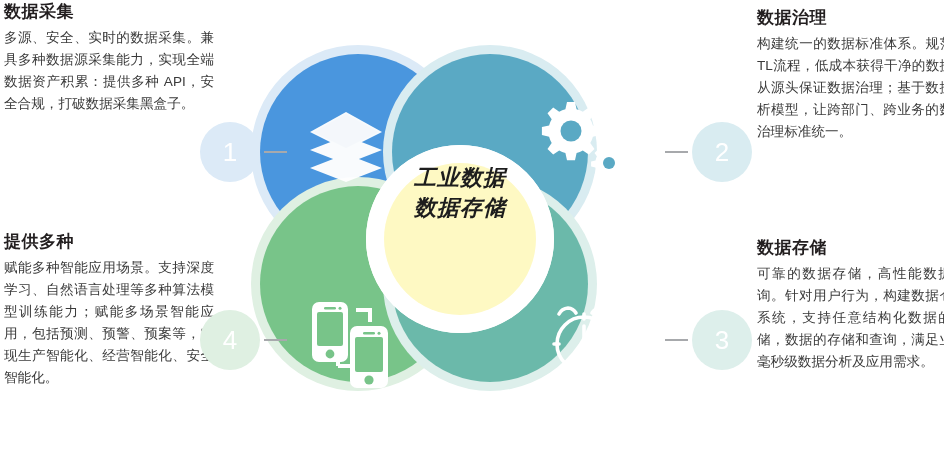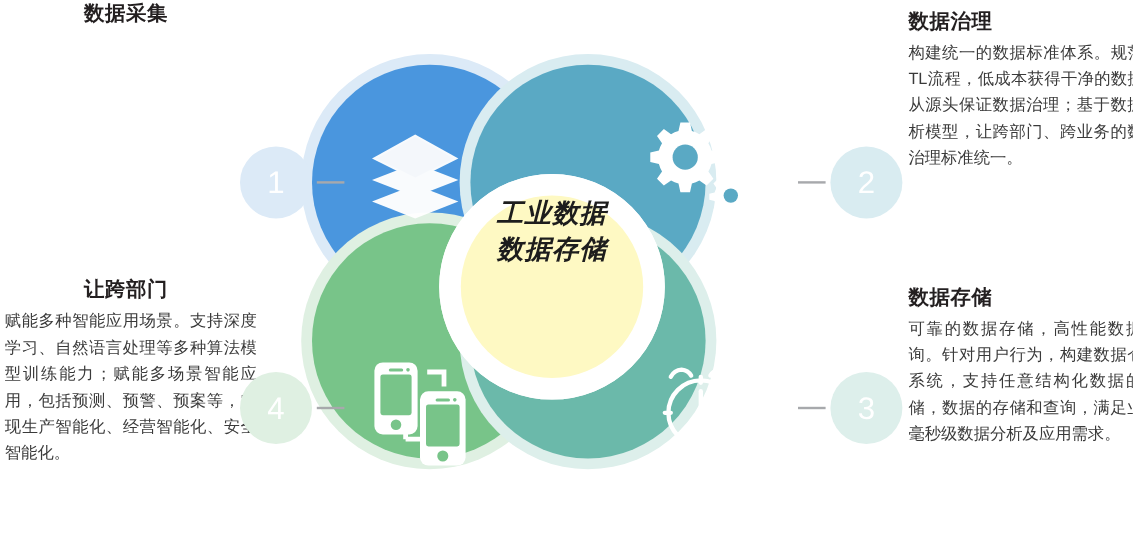--- a/index.html
+++ b/index.html
@@ -13,21 +13,21 @@
   #root{position:relative;width:944px;height:465px;}
 
   
   .txt-block{position:absolute;width:210px;}
   .txt-block.left{left:4px;text-align:left;}
   .txt-block.right{left:757px;text-align:left;}
   .blk-title{
     font-size:17px;font-weight:bold;color:#231f20;
     letter-spacing:.5px;margin:0 0 5px 0;line-height:1.2;
   }
-  .txt-block.left .blk-title{text-align:center;padding-right:8px;}
+  .txt-block.left .blk-title{padding-right:8px;}
   .txt-block.right .blk-title{text-align:left;}
   .blk-body{
     font-size:13.6px;color:#3a3a3a;line-height:1.62;
     margin:0;text-align:justify;text-justify:inter-ideograph;
     word-break:break-all;
   }
 
   #blk-collect{top:2px;}
   #blk-intel{top:232px;}
   #blk-govern{top:8px;}
@@ -119,24 +119,25 @@
   #c3{left:459px;top:339px;width:23px;}
   #c4{left:58px;top:339px;width:23px;}
 </style>
 </head>
 <body>
 
 <div id="root">
 
   <div class="txt-block left" id="blk-collect">
     <div class="blk-title">数据采集</div>
+    <div class="blk-body">多源、安全、实时的数据采集。兼具多种数据源采集能力，实现全端数据资产积累：提供多种 API，安全合规，打破数据采集黑盒子。</div>
   </div>
 
   <div class="txt-block left" id="blk-intel">
-    <div class="blk-title">让跨部门</div>
+    <div class="blk-title">提供多种</div>
     <div class="blk-body">赋能多种智能应用场景。支持深度学习、自然语言处理等多种算法模型训练能力；赋能多场景智能应用，包括预测、预警、预案等，实现生产智能化、经营智能化、安全智能化。</div>
   </div>
 
   <div class="txt-block right" id="blk-govern">
     <div class="blk-title">数据治理</div>
     <div class="blk-body">构建统一的数据标准体系。规范 ETL流程，低成本获得干净的数据，从源头保证数据治理；基于数据分析模型，让跨部门、跨业务的数据治理标准统一。</div>
   </div>
 
   <div class="txt-block right" id="blk-storage">
     <div class="blk-title">数据存储</div>

